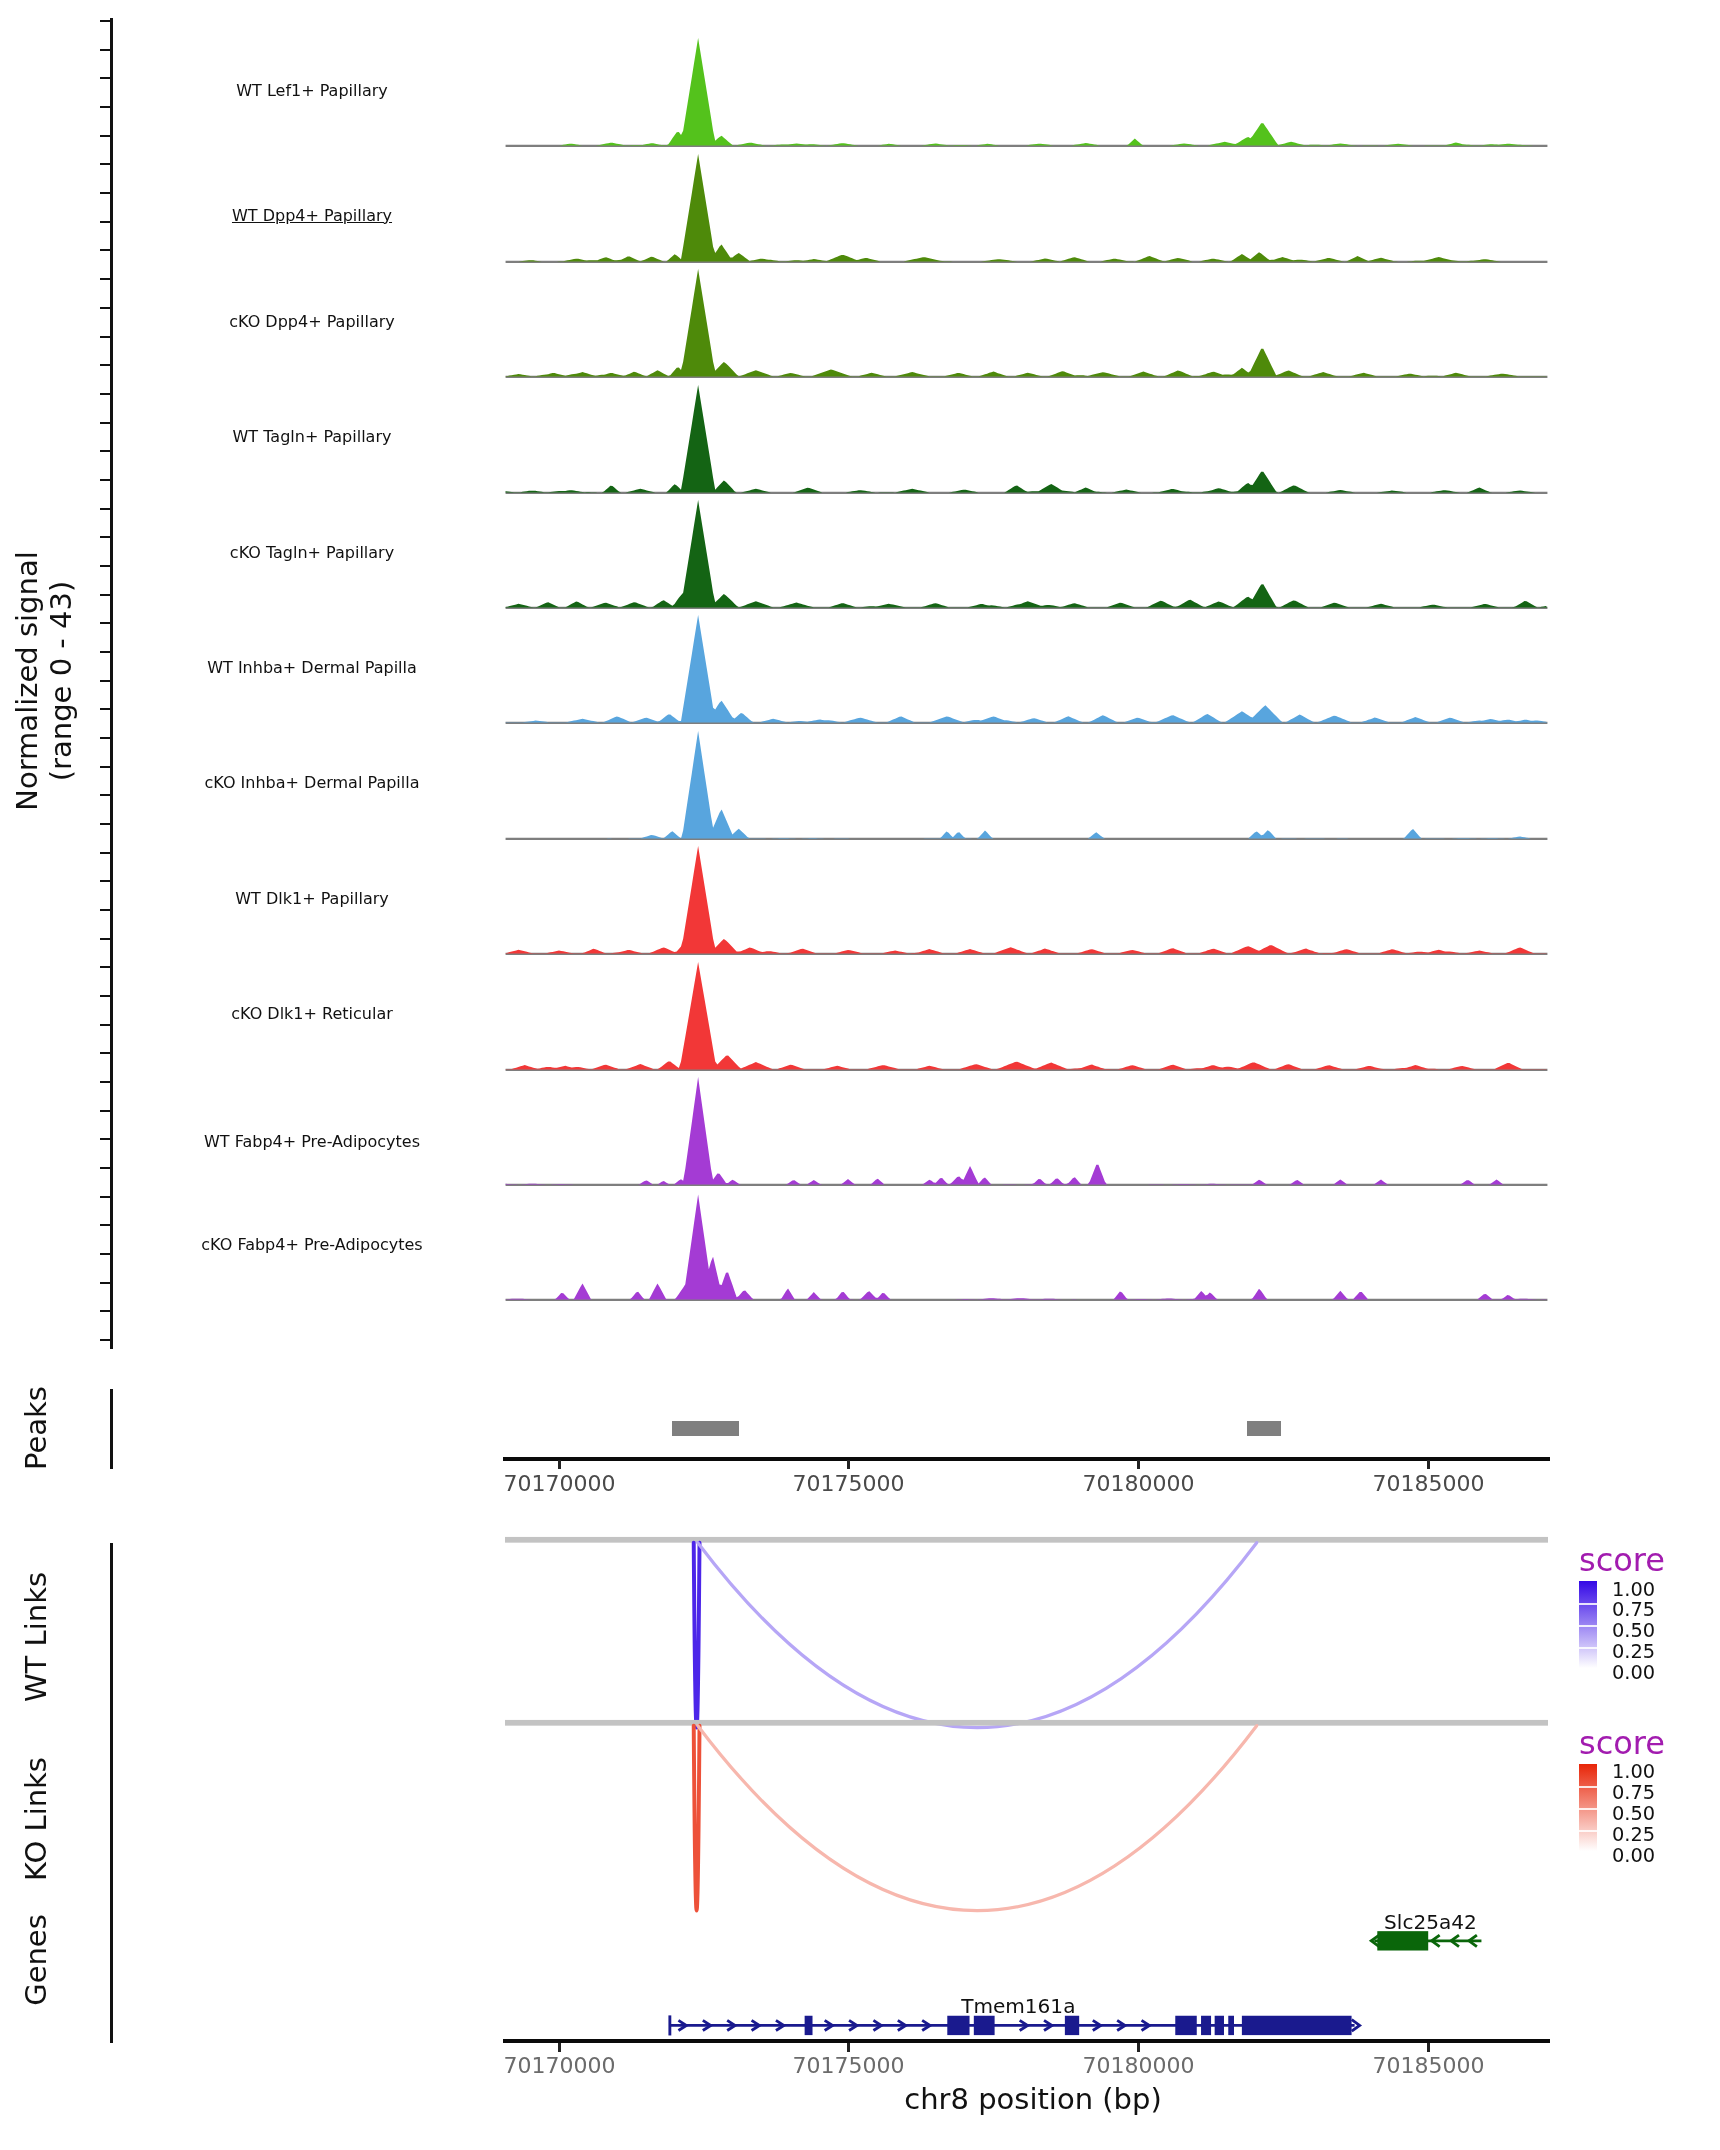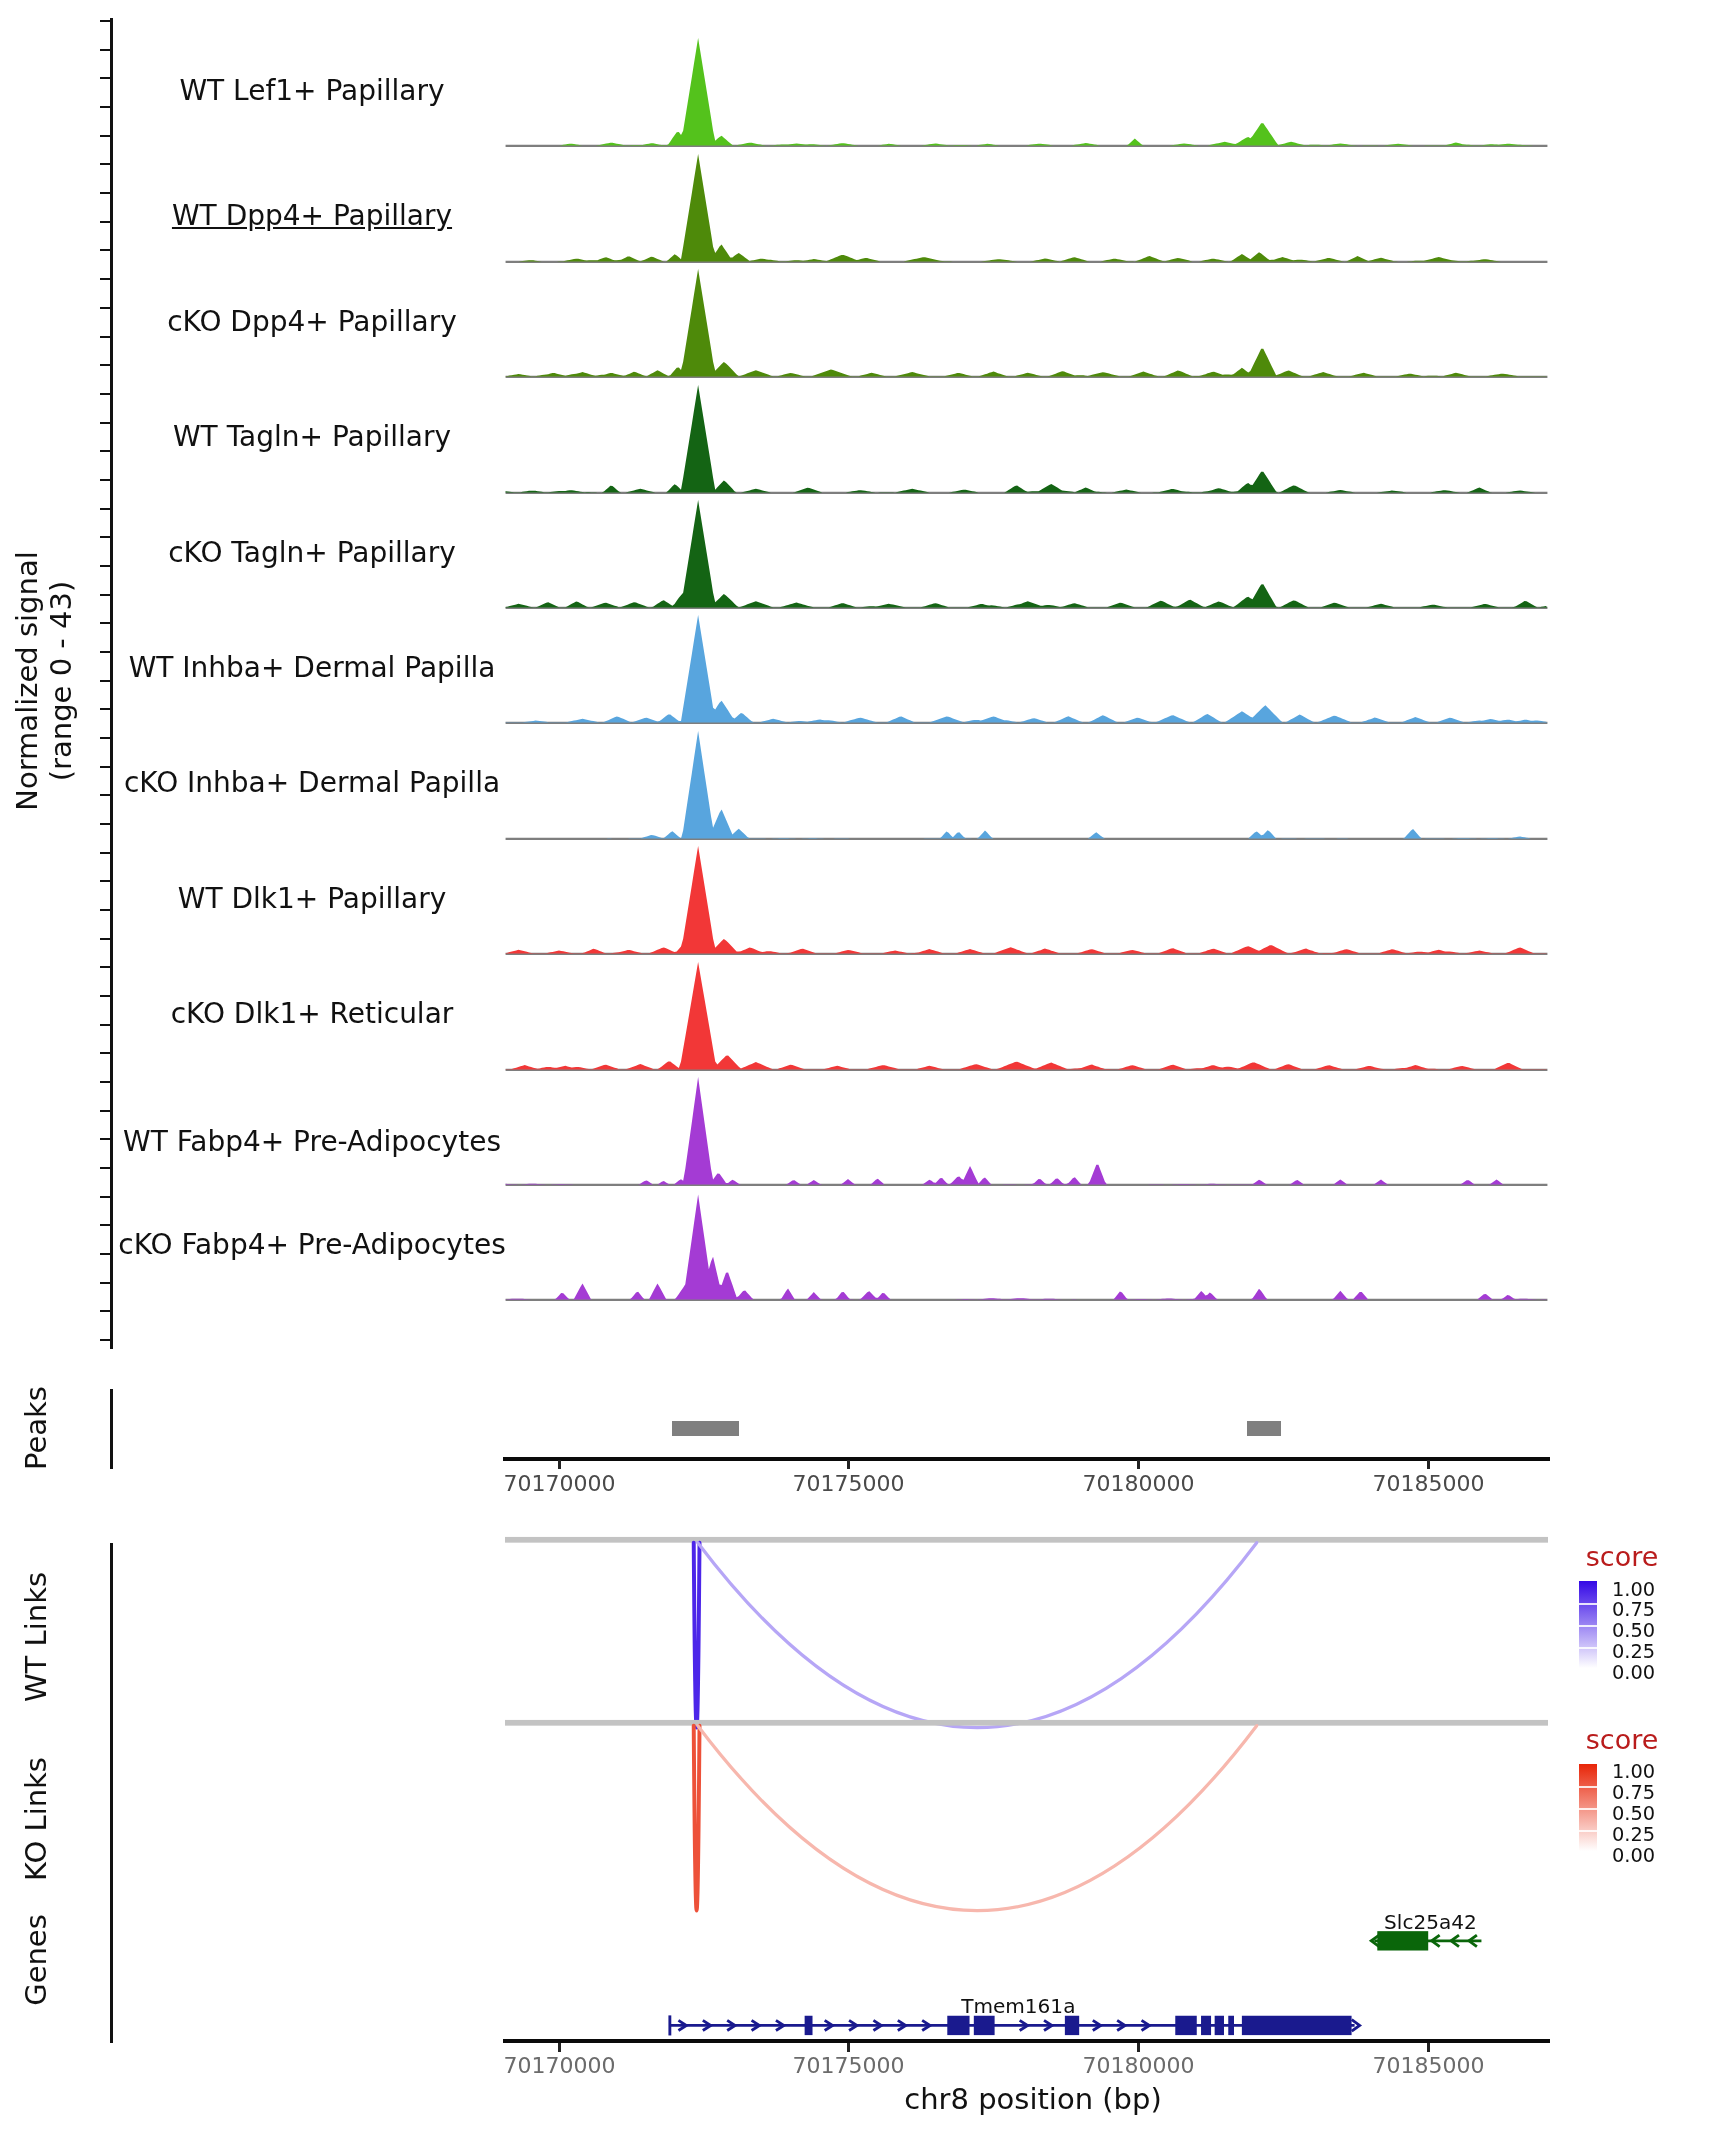--- a/index.html
+++ b/index.html
@@ -3,23 +3,23 @@
 <meta charset="utf-8">
 <style>
   html,body{margin:0;padding:0;background:#fff;}
   #fig{position:relative;width:1721px;height:2151px;background:#ffffff;
        font-family:"DejaVu Sans","Liberation Sans",sans-serif;overflow:hidden;}
   .abs{position:absolute;}
   .axisline{position:absolute;background:#111;}
   .rot{position:absolute;display:flex;flex-direction:column;align-items:center;justify-content:center;
        transform:rotate(-90deg);transform-origin:center;color:#111;white-space:nowrap;text-align:center;}
   .track-label{position:absolute;left:97px;width:430px;height:32px;display:flex;align-items:center;
-       justify-content:center;font-size:28px;color:#111;white-space:nowrap;}
+       justify-content:center;font-size:16px;color:#111;white-space:nowrap;}
   .ticklabel{position:absolute;width:201px;text-align:center;font-size:22px;}
-  .legend-title{position:absolute;left:1554px;width:136px;text-align:center;font-size:27px;color:#b91c1c;}
+  .legend-title{position:absolute;left:1554px;width:136px;text-align:center;font-size:32px;color:#a21caf;}
   .legend-label{position:absolute;left:1612px;width:93px;height:21px;line-height:21px;font-size:19.4px;color:#111;}
   .peakbox{position:absolute;height:15px;background:#7f7f7f;}
   .xaxis-title{position:absolute;left:746px;width:574px;top:2082px;text-align:center;font-size:29px;color:#111;}
 </style>
 </head>
 <body>
 
 <div id="fig">
 
   <div class="axisline" style="left:110px;top:18px;width:2.9px;height:1331px;"></div>

